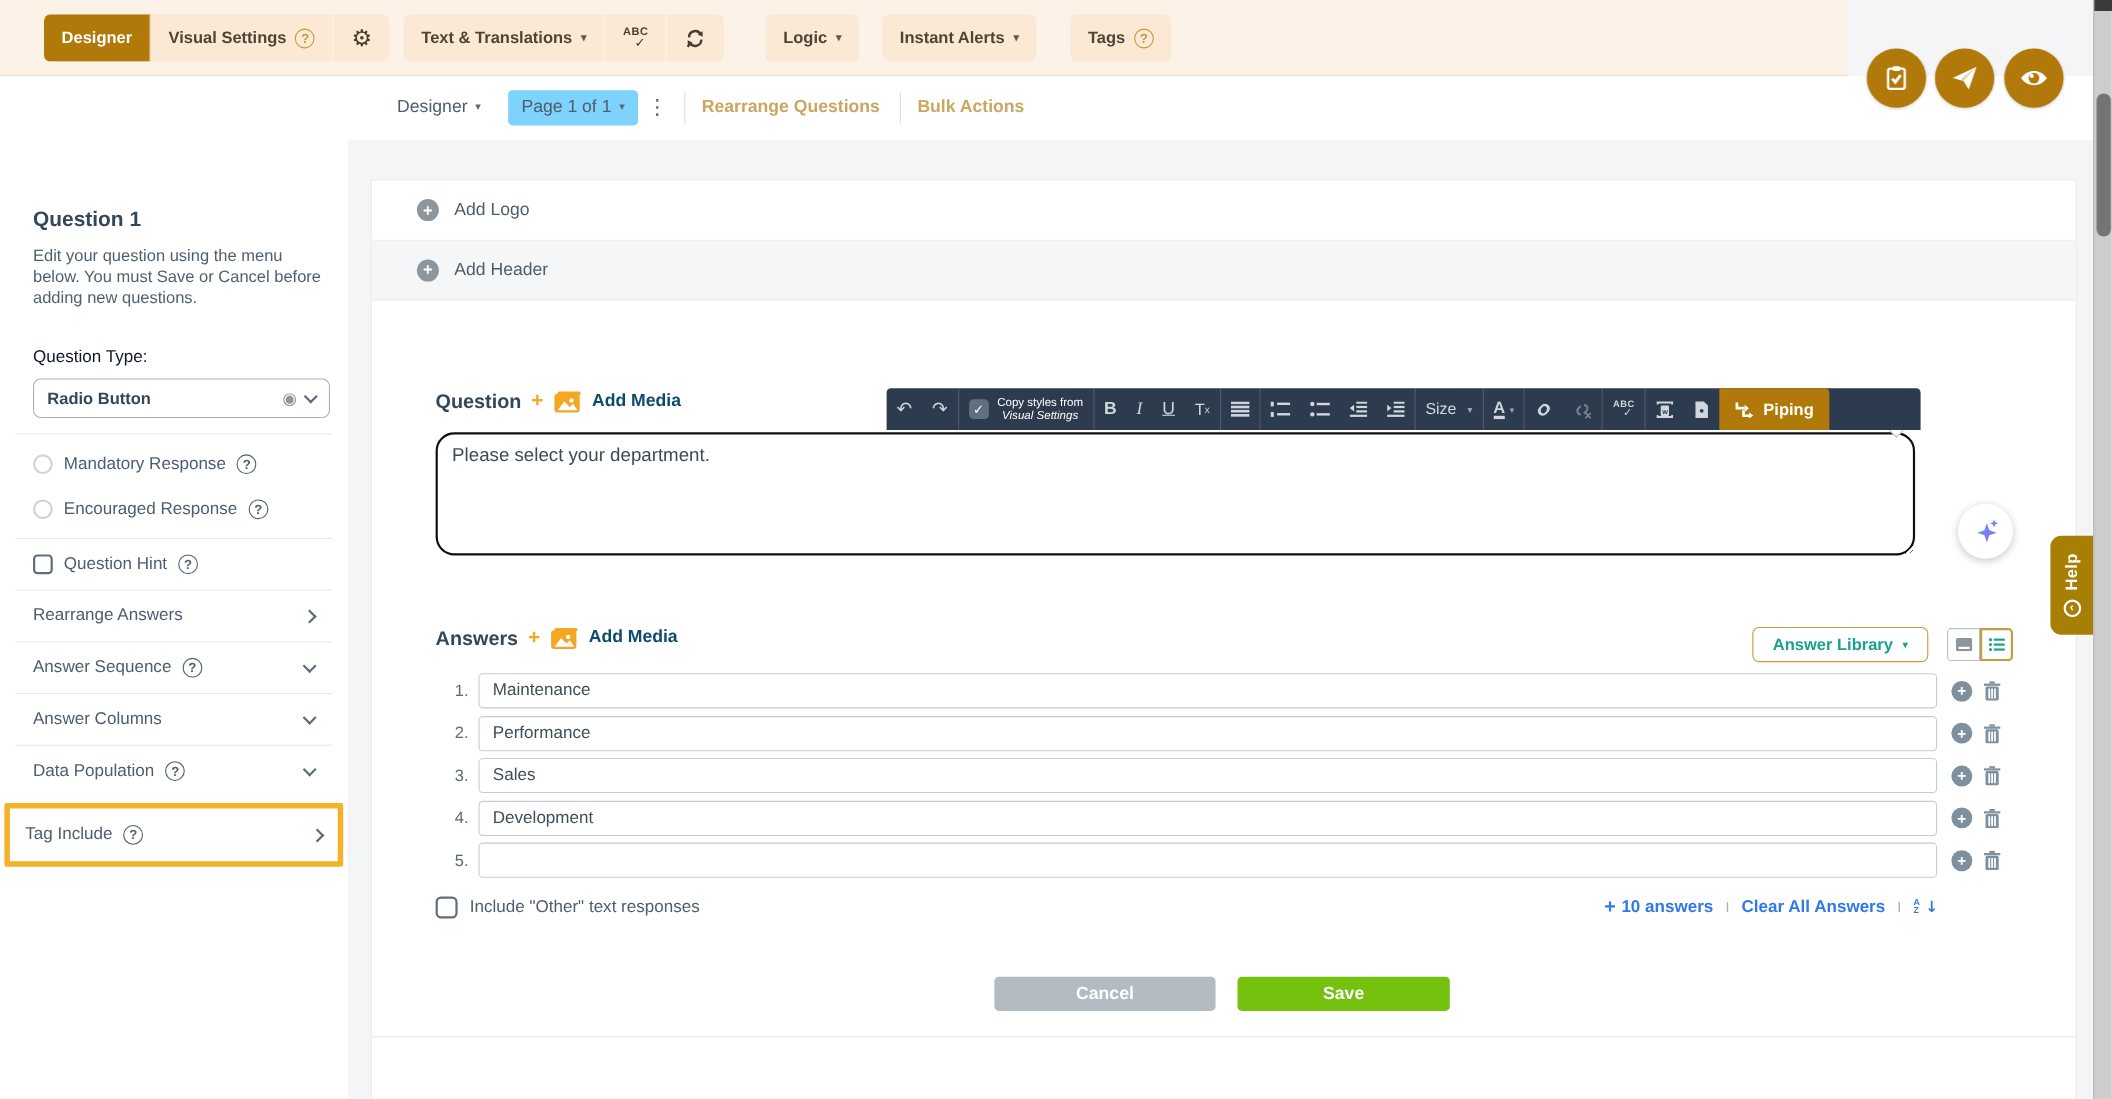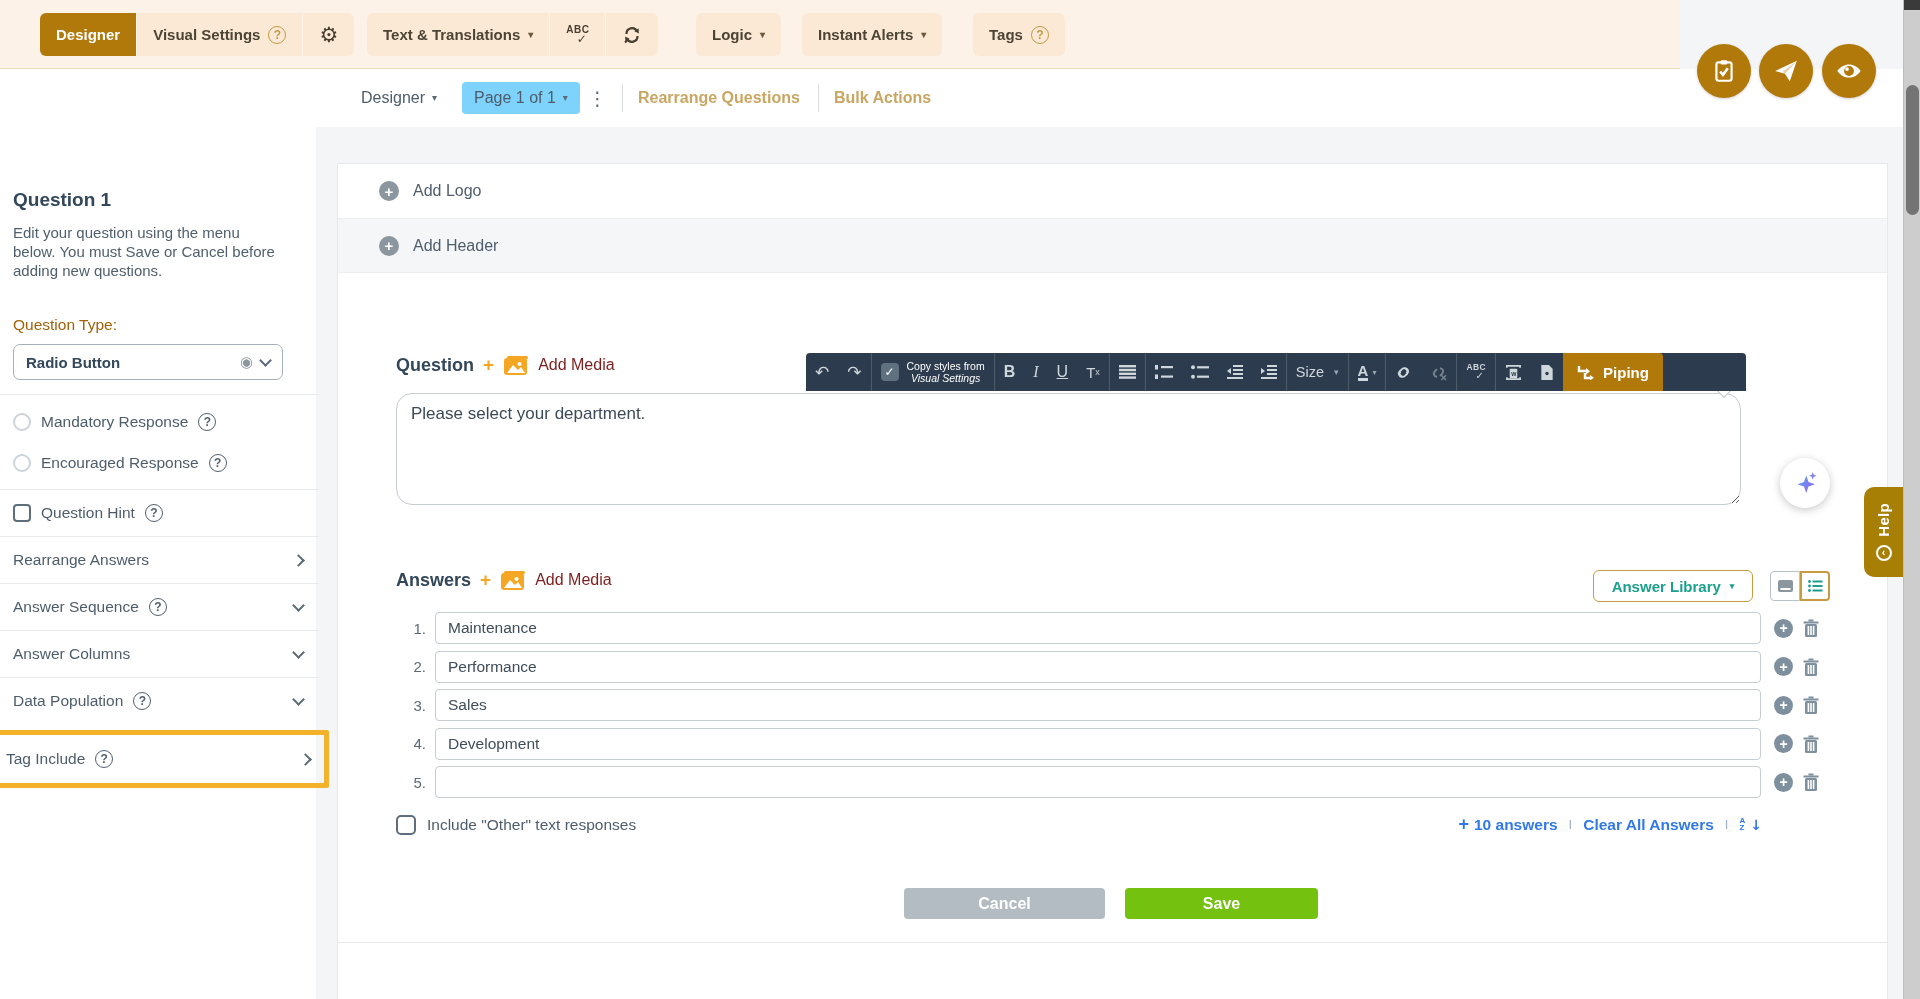--- a/index.html
+++ b/index.html
@@ -23,24 +23,24 @@
 
   
   .subbar { position:fixed; left:316px; top:69px; width:1604px; height:58px; background:#ffffff; z-index:20; }
   .subitem { position:absolute; top:0; height:58px; display:flex; align-items:center; gap:7px; font-size:16px; color:#4e5d6c; cursor:pointer; }
   .vdiv { position:absolute; top:15px; height:28px; width:1px; background:#dadde0; }
   .tanlink { color:#c9a662; font-weight:700; }
   .pagepill { background:#7dd3fc; border-radius:4px; padding:7px 12px; display:flex; gap:7px; align-items:center; }
   .kebab { font-size:19px; color:#5b6a77; font-family:"DejaVu Sans", sans-serif; }
 
   
-  .sidebar { position:fixed; left:0; top:69px; width:316px; height:930px; background:#ffffff; padding:0 13px; z-index:10; color:#4e5d6c; }
+  .sidebar { position:fixed; left:0; top:69px; width:316px; height:930px; background:#ffffff; padding:0 30px; z-index:10; color:#4e5d6c; }
   .sb-title { margin-top:120px; font-size:19px; font-weight:700; color:#33475b; }
   .sb-desc { margin-top:12px; font-size:15px; line-height:19px; width:272px; color:#51606e; }
-  .sb-qtype-label { margin-top:36px; font-size:15.5px; color:#a16207; }
+  .sb-qtype-label { margin-top:36px; font-size:15.5px; color:#0f172a; }
   .sb-select { margin-top:10px; width:270px; height:36px; border:1.5px solid #a7b0b8; border-radius:7px; display:flex; align-items:center; padding:0 12px; gap:8px; cursor:pointer; background:#fff; }
   .sb-select .val { font-size:15px; font-weight:700; color:#33475b; flex:1; }
   .radio-glyph { font-size:15px; color:#8b969e; font-family:"DejaVu Sans", sans-serif; }
   .sb-list { margin:14px -16px 0; }
   .sb-row { display:flex; align-items:center; gap:10px; padding:0 16px; height:41px; font-size:15.5px; color:#4e5d6c; cursor:pointer; }
   .sb-row.tall { height:46px; }
   .hr { height:1px; background:#e7e9ea; }
   .radio { width:18px; height:18px; border:2px solid #ccd3d9; border-radius:50%; background:#fff; flex:0 0 auto; }
   .checkbox { width:18px; height:18px; border:2px solid #5f6e7c; border-radius:4px; background:#fff; flex:0 0 auto; }
   .qmark2 { width:18px; height:18px; border:1.6px solid #51606e; border-radius:50%; color:#51606e; font-size:12px; font-weight:700; display:flex; align-items:center; justify-content:center; flex:0 0 auto; }
@@ -55,21 +55,21 @@
   .workspace { position:fixed; left:316px; top:127px; width:1604px; height:872px; background:#f4f5f6; overflow:hidden; }
   .card { position:absolute; left:21px; top:36px; width:1551px; height:860px; background:#fff; border:1px solid #e6e8ea; }
   .addrow { position:absolute; left:0; width:100%; display:flex; align-items:center; gap:14px; padding-left:41px; font-size:16px; color:#4e5d6c; cursor:pointer; }
   .addrow.logo { top:0; height:55px; border-bottom:1px solid #eceeef; }
   .addrow.header { top:55px; height:54px; background:#f5f6f7; border-bottom:1px solid #eceeef; }
   .pluscirc-gray { width:20px; height:20px; border-radius:50%; background:#8b969e; color:#fff; font-size:15px; font-weight:700; display:flex; align-items:center; justify-content:center; }
 
   .sec-heading { position:absolute; display:flex; align-items:center; gap:9px; }
   .sec-heading .hd { font-size:18px; font-weight:700; color:#33475b; }
   .sec-heading .plus { color:#f5a623; font-size:19px; font-weight:700; }
-  .sec-heading .am { font-size:16px; font-weight:400; color:#7f1d1d; }
+  .sec-heading .am { font-size:16px; font-weight:700; color:#0c4a6e; }
 
   
   .rtetoolbar { position:absolute; left:468px; top:189px; width:940px; height:38px; background:#2c3b4d; border-radius:4px 4px 0 0; display:flex; align-items:stretch; color:#cfd6dc; z-index:5; }
   .tcell { display:flex; align-items:center; justify-content:center; padding:0 9px; cursor:pointer; }
   .tgroup { border-left:1px solid rgba(255,255,255,.16); display:flex; align-items:stretch; }
   .tgroup:first-child { border-left:none; }
   .tb-undo { font-size:17px; font-family:"DejaVu Sans", sans-serif; }
   .tb-b { font-weight:800; font-size:16px; }
   .tb-i { font-style:italic; font-family:"Liberation Serif", serif; font-size:16px; }
   .tb-u { text-decoration:underline; font-size:16px; }

